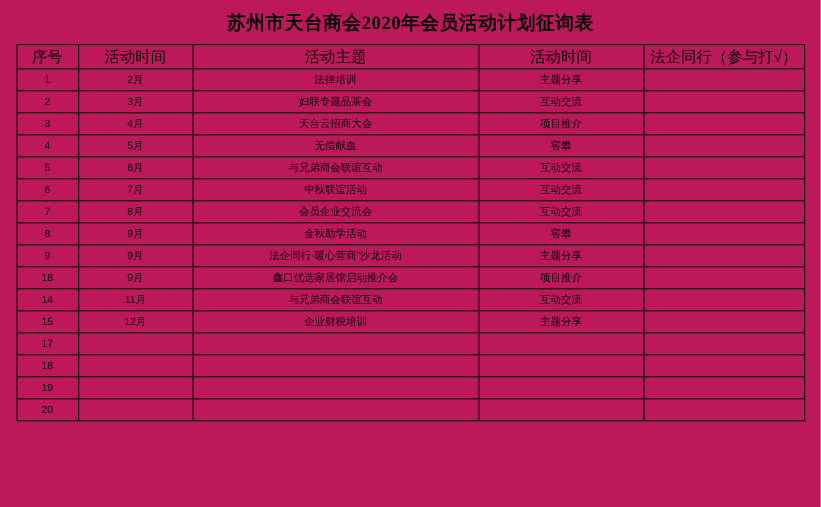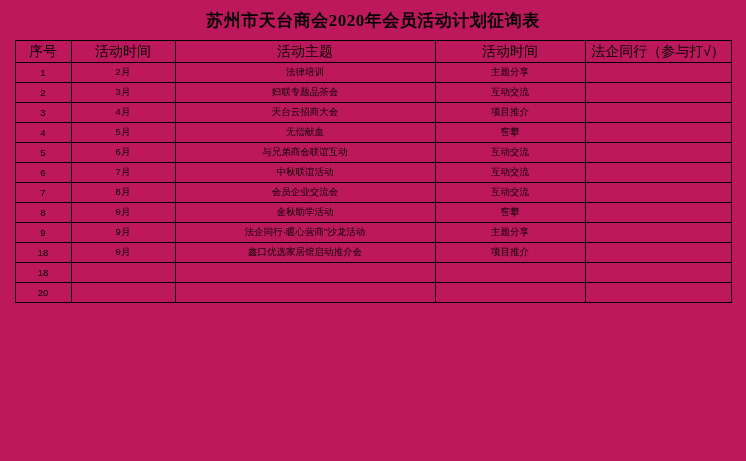--- a/index.html
+++ b/index.html
@@ -148,21 +148,49 @@
           <td></td>
         </tr>
         <tr>
           <td>18</td>
           <td>9月</td>
           <td>鑫口优选家居馆启动推介会</td>
           <td>项目推介</td>
           <td></td>
         </tr>
         <tr>
+          <td>14</td>
+          <td>11月</td>
+          <td>与兄弟商会联谊互动</td>
+          <td>互动交流</td>
+          <td></td>
+        </tr>
+        <tr>
+          <td>15</td>
+          <td>12月</td>
+          <td>企业财税培训</td>
+          <td>主题分享</td>
+          <td></td>
+        </tr>
+        <tr>
+          <td>17</td>
+          <td></td>
+          <td></td>
+          <td></td>
+          <td></td>
+        </tr>
+        <tr>
           <td>18</td>
+          <td></td>
+          <td></td>
+          <td></td>
+          <td></td>
+        </tr>
+        <tr>
+          <td>19</td>
           <td></td>
           <td></td>
           <td></td>
           <td></td>
         </tr>
         <tr>
           <td>20</td>
           <td></td>
           <td></td>
           <td></td>

